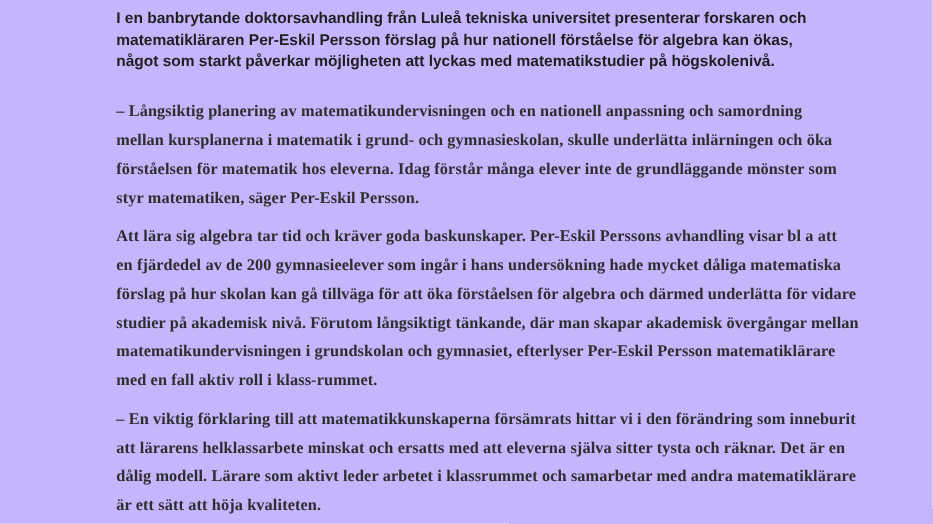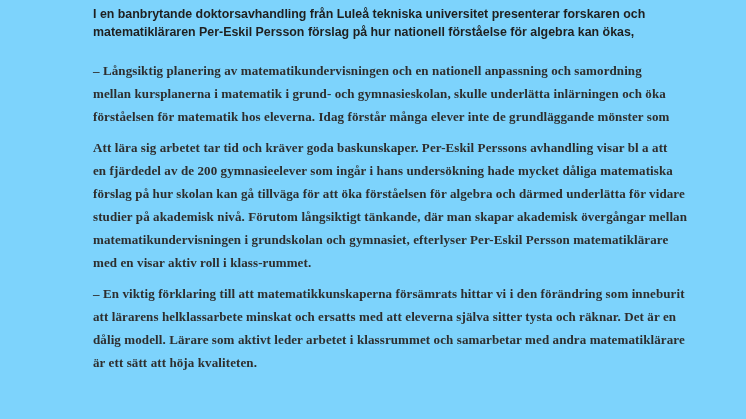--- a/index.html
+++ b/index.html
@@ -3,21 +3,21 @@
 <meta charset="utf-8">
 <style>
   html, body {
     margin: 0;
     padding: 0;
   }
   .page {
     position: relative;
     width: 746px;
     height: 419px;
-    background: #7dd3fc;
+    background: #c4b5fd;
     overflow: hidden;
   }
   .content {
     position: absolute;
     left: 93px;
     top: 6px;
     width: 645px;
   }
   .paragraph {
     margin: 0;
@@ -47,35 +47,37 @@
 </style>
 </head>
 <body>
 
 <div class="page">
   <div class="content">
 
     <div class="paragraph intro">
       <div class="line">I en banbrytande doktorsavhandling från Luleå tekniska universitet presenterar forskaren och</div>
       <div class="line">matematikläraren Per-Eskil Persson förslag på hur nationell förståelse för algebra kan ökas,</div>
+      <div class="line">något som starkt påverkar möjligheten att lyckas med matematikstudier på högskolenivå.</div>
     </div>
 
     <div class="paragraph body-para">
       <div class="line">– Långsiktig planering av matematikundervisningen och en nationell anpassning och samordning</div>
       <div class="line">mellan kursplanerna i matematik i grund- och gymnasieskolan, skulle underlätta inlärningen och öka</div>
       <div class="line">förståelsen för matematik hos eleverna. Idag förstår många elever inte de grundläggande mönster som</div>
+      <div class="line">styr matematiken, säger Per-Eskil Persson.</div>
     </div>
 
     <div class="paragraph body-para">
-      <div class="line">Att lära sig arbetet tar tid och kräver goda baskunskaper. Per-Eskil Perssons avhandling visar bl a att</div>
+      <div class="line">Att lära sig algebra tar tid och kräver goda baskunskaper. Per-Eskil Perssons avhandling visar bl a att</div>
       <div class="line">en fjärdedel av de 200 gymnasieelever som ingår i hans undersökning hade mycket dåliga matematiska</div>
       <div class="line">förslag på hur skolan kan gå tillväga för att öka förståelsen för algebra och därmed underlätta för vidare</div>
       <div class="line">studier på akademisk nivå. Förutom långsiktigt tänkande, där man skapar akademisk övergångar mellan</div>
       <div class="line">matematikundervisningen i grundskolan och gymnasiet, efterlyser Per-Eskil Persson matematiklärare</div>
-      <div class="line">med en visar aktiv roll i klass-rummet.</div>
+      <div class="line">med en fall aktiv roll i klass-rummet.</div>
     </div>
 
     <div class="paragraph body-para">
       <div class="line">– En viktig förklaring till att matematikkunskaperna försämrats hittar vi i den förändring som inneburit</div>
       <div class="line">att lärarens helklassarbete minskat och ersatts med att eleverna själva sitter tysta och räknar. Det är en</div>
       <div class="line">dålig modell. Lärare som aktivt leder arbetet i klassrummet och samarbetar med andra matematiklärare</div>
       <div class="line">är ett sätt att höja kvaliteten.</div>
     </div>
 
   </div>

